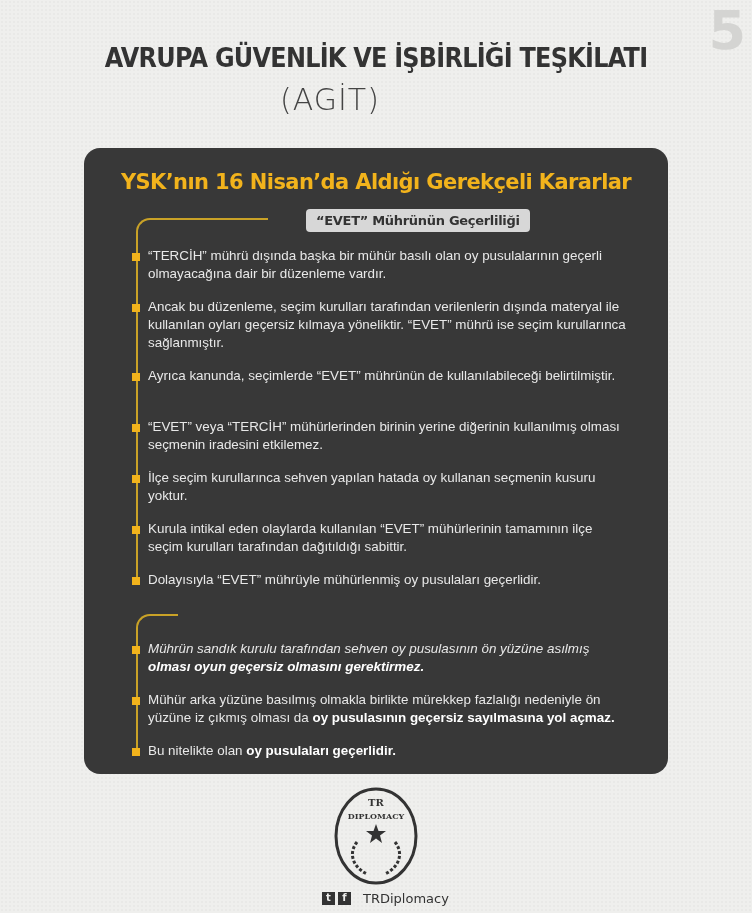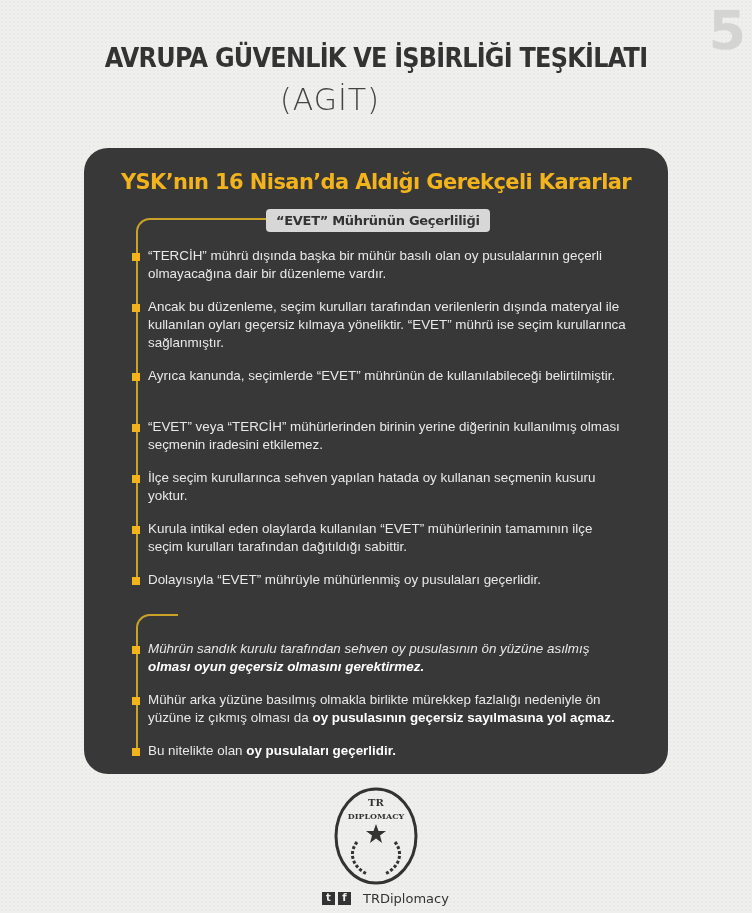--- a/index.html
+++ b/index.html
@@ -21,32 +21,32 @@
       font-size:26px; color:#333; letter-spacing:-0.8px;
       transform: scaleX(0.92);
     }
     .sub-title {
       position:absolute; left:0; width:660px; top:82px; text-align:center;
       font-family:"DejaVu Sans", sans-serif; font-weight:300;
       font-size:30px; color:#444; letter-spacing:1px;
     }
     .panel {
       position:absolute; left:84px; top:148px; width:584px; height:626px;
-      background:#383838; border-radius:24px;
+      background:#383838; border-radius:16px;
     }
     .panel-title {
       position:absolute; left:0; width:584px; top:22px; text-align:center;
       font-family:"DejaVu Sans", sans-serif; font-weight:bold;
       font-size:21px; color:#f2b31c; letter-spacing:-0.6px;
     }
     .section-label {
       position:absolute; background:#d7d7d7; color:#333;
       font-family:"DejaVu Sans", sans-serif; font-weight:bold;
       font-size:13px; border-radius:4px; padding:4px 10px;
-      white-space:nowrap; letter-spacing:-0.3px;
+      white-space:nowrap; letter-spacing:-0.3px;margin-left:40px;
     }
     .rail {
       position:absolute; left:52px; width:2px; background:#c9a227;
     }
     .rail-curve {
       position:absolute; border-top:2px solid #c9a227; border-left:2px solid #c9a227;
       border-top-left-radius:14px;
     }
     .item {
       position:absolute; left:52px; width:490px;

